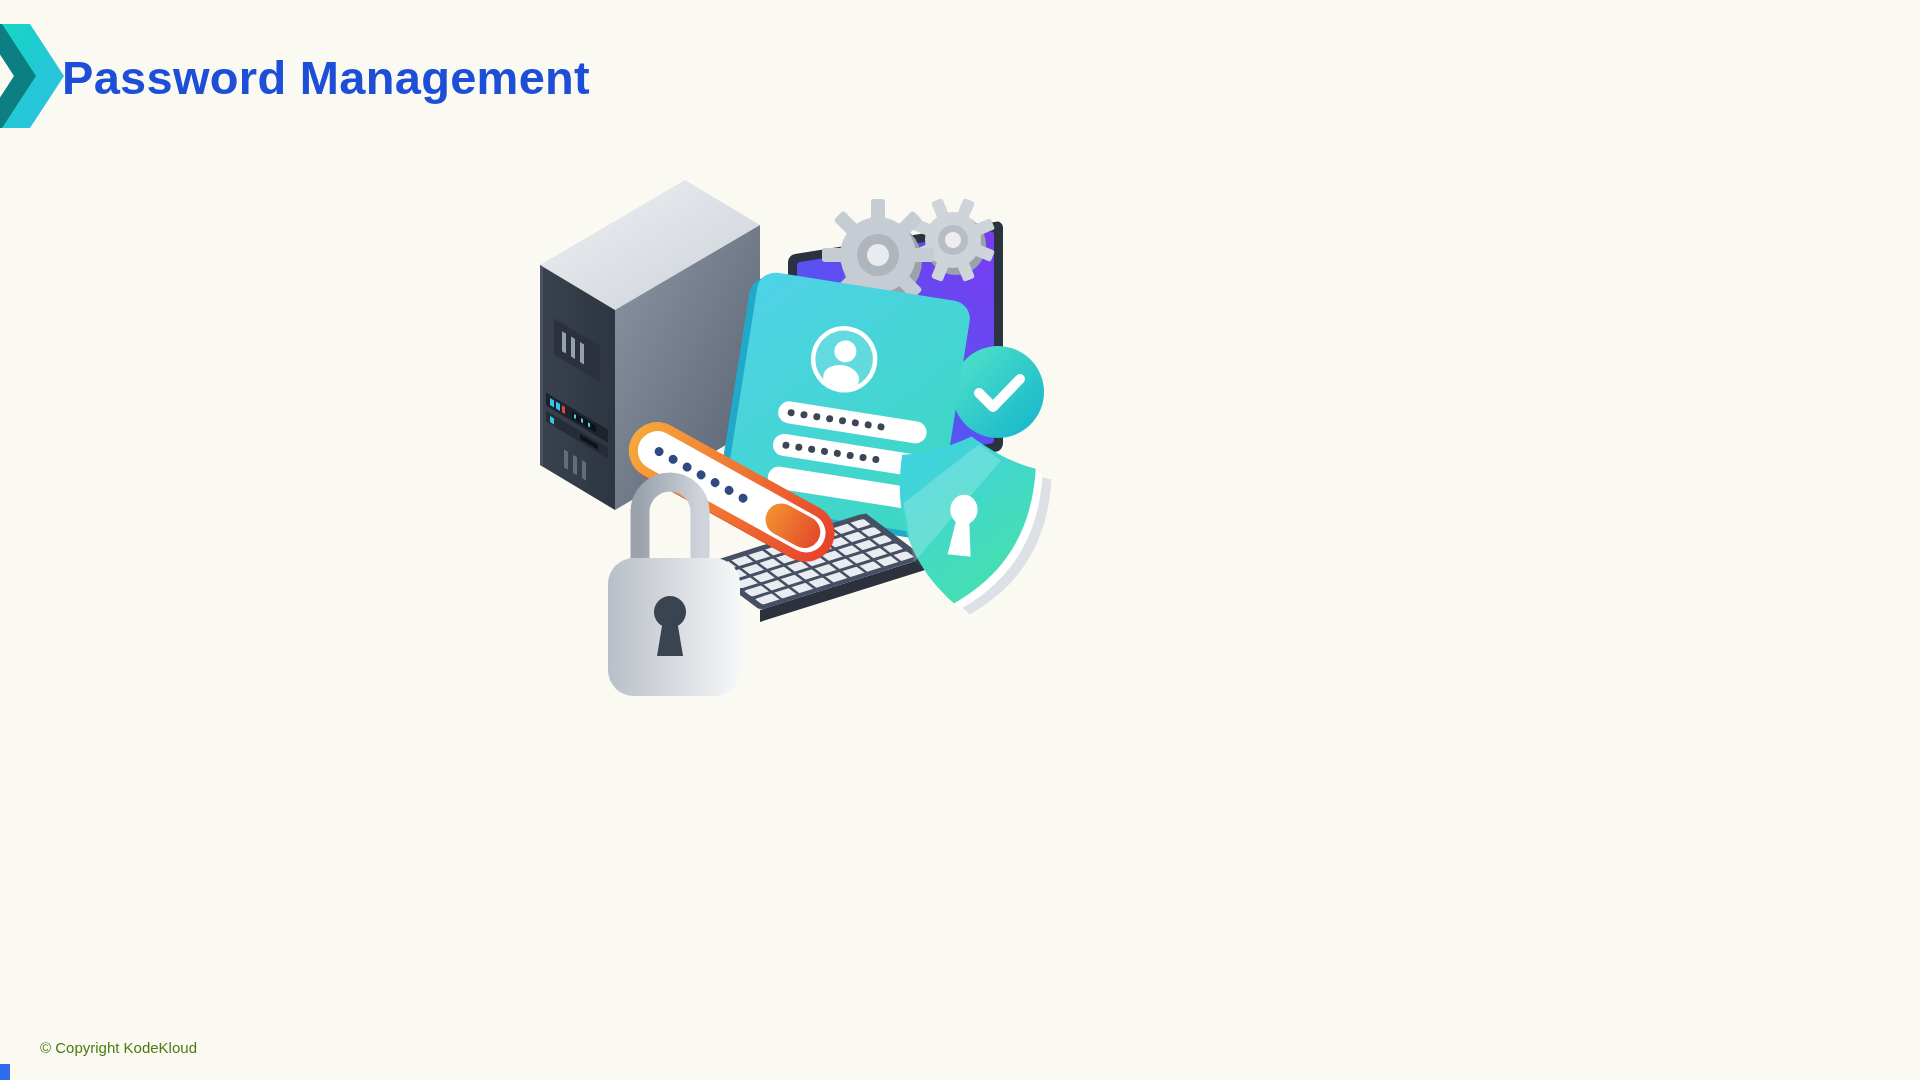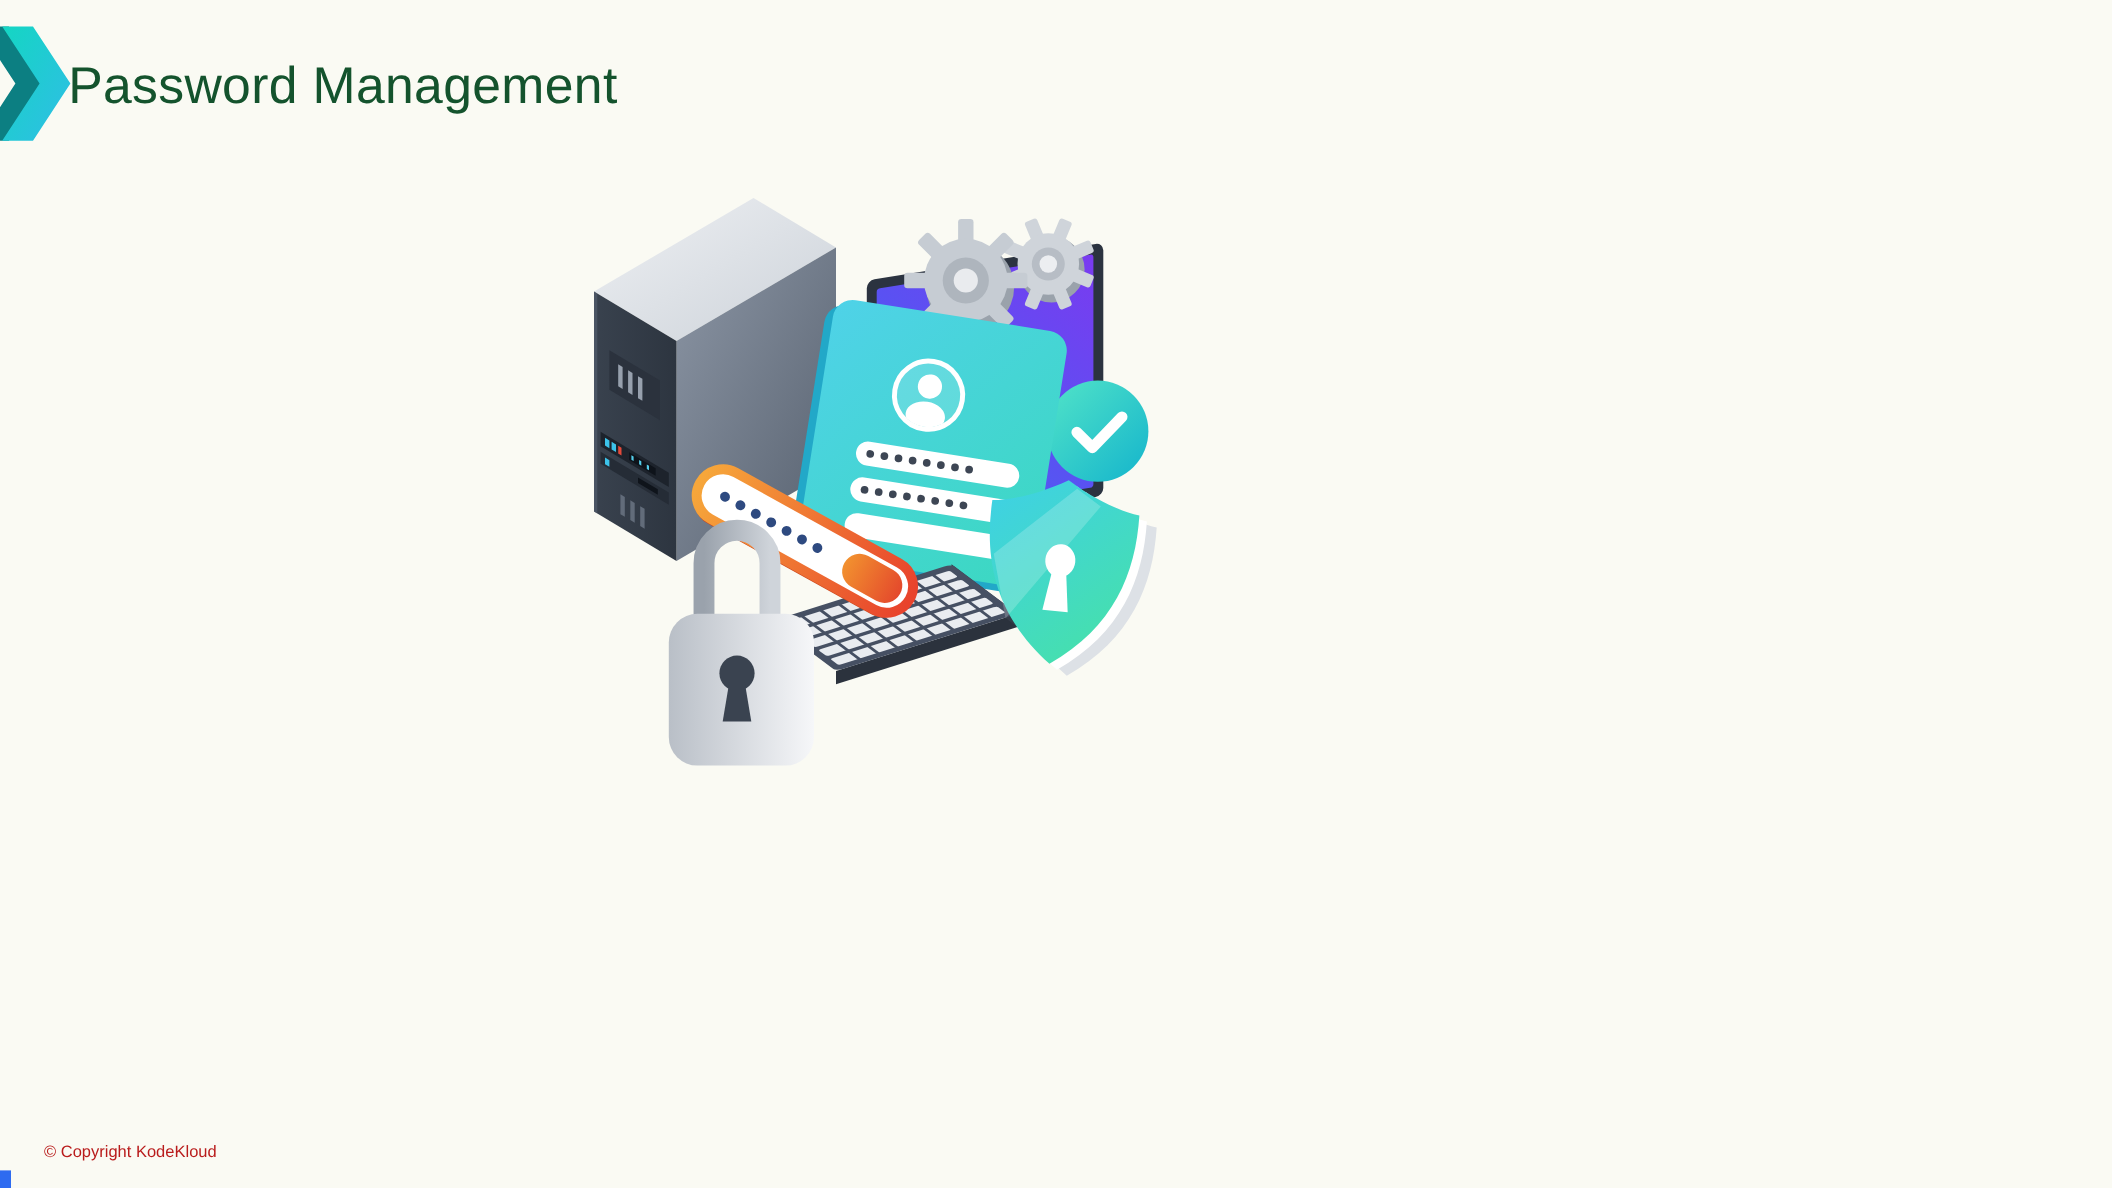--- a/index.html
+++ b/index.html
@@ -6,26 +6,26 @@
   body{
     width:1920px;height:1080px;
     background:#fafaf3;
     font-family:"Liberation Sans",sans-serif;
     position:relative;overflow:hidden;
   }
   .slide{position:absolute;inset:0;}
   .logo{position:absolute;left:0;top:16px;}
   .page-title{
     position:absolute;left:62px;top:50px;margin:0;
-    font-size:47px;font-weight:400;color:#14532d;letter-spacing:.3px;
+    font-size:47px;font-weight:700;color:#1d4ed8;letter-spacing:.3px;
   }
   .illustration{position:absolute;left:520px;top:160px;}
   .footer-text{
     position:absolute;left:40px;bottom:24px;
-    font-size:15px;color:#b91c1c;
+    font-size:15px;color:#4d7c0f;
   }
   .corner-accent{
     position:absolute;left:0;bottom:0;width:10px;height:16px;background:#2e6bf0;
   }
 </style>
 </head>
 <body>
 
 <div class="slide">
 

